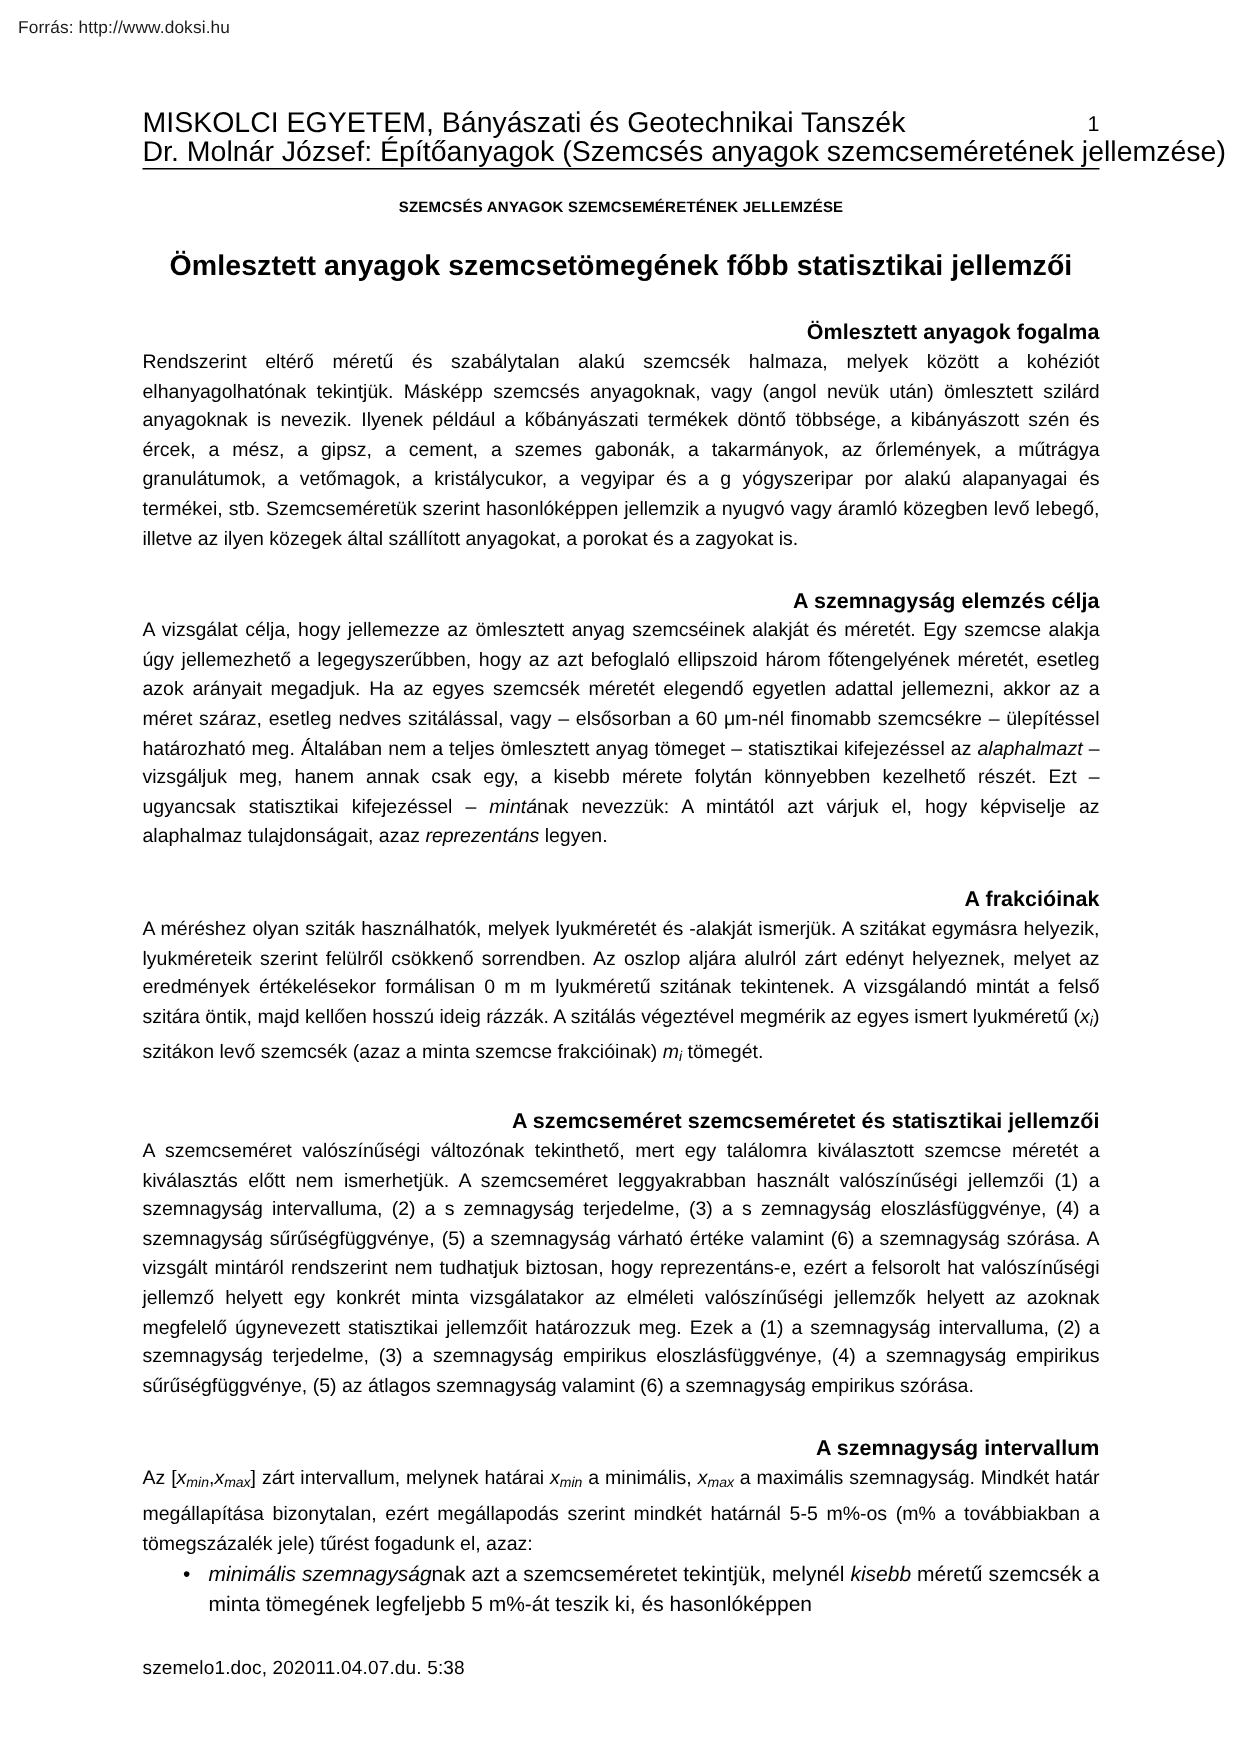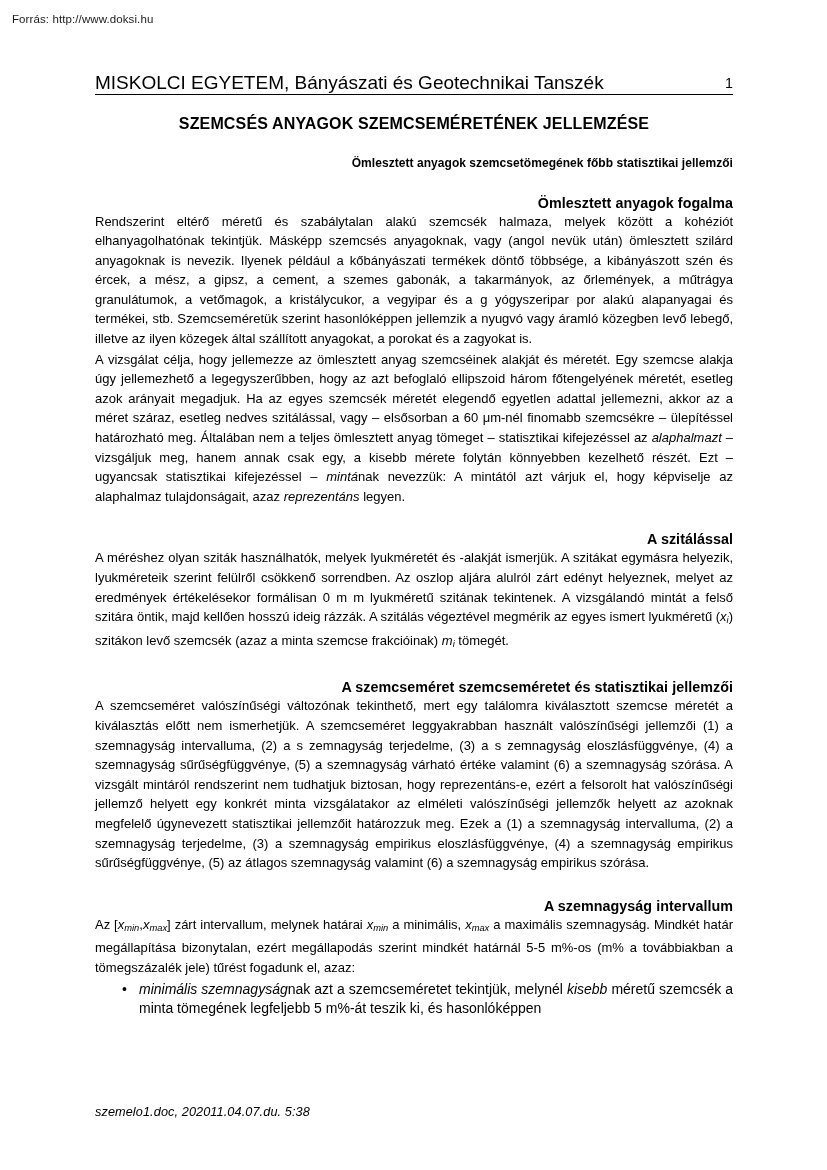--- a/index.html
+++ b/index.html
@@ -47,30 +47,30 @@
     white-space: nowrap;
   }
   .page-num {
     position: absolute;
     right: 0px;
     top: 0px;
     font-size: 14.3px;
     line-height: 18.5px;
   }
   h1.doc-title {
-    font-size: 16px;
+    font-size: 10px;
     font-weight: bold;
     text-align: center;
     margin: 20px 0 0 0;
     letter-spacing: 0.15px;
   }
   h2.doc-subtitle {
-    font-size: 12px;
+    font-size: 19px;
     font-weight: bold;
-    text-align: right;
+    text-align: center;
     margin: 23px 0 0 0;
     letter-spacing: 0.05px;
   }
   h3.sec-head {
     font-size: 14.3px;
     font-weight: bold;
     margin: 25px 0 0 0;
     letter-spacing: 0.05px;
     text-align: right;
   }
@@ -107,48 +107,49 @@
   sub.sb {
     font-size: 0.72em;
     vertical-align: -0.22em;
     font-style: italic;
   }
   .footer {
     position: absolute;
     left: 95px;
     top: 1105px;
     font-size: 12.7px;
-    font-style: italic;
     letter-spacing: 0.1px;
     text-align: center;
   }
 </style>
 </head>
 <body>
 
 <div class="page">
 
   <div class="source-note">Forrás: http://www.doksi.hu</div>
 
   <div class="content">
 
     <div class="doc-header">
       <div class="hdr-line">MISKOLCI EGYETEM, Bányászati és Geotechnikai Tanszék</div>
+      <div class="hdr-line">Dr. Molnár József: Építőanyagok (Szemcsés anyagok szemcseméretének jellemzése)</div>
       <div class="page-num">1</div>
     </div>
 
     <h1 class="doc-title">SZEMCSÉS ANYAGOK SZEMCSEMÉRETÉNEK JELLEMZÉSE</h1>
     <h2 class="doc-subtitle">Ömlesztett anyagok szemcsetömegének főbb statisztikai jellemzői</h2>
 
     <h3 class="sec-head">Ömlesztett anyagok fogalma</h3>
     <p class="para tight">Rendszerint eltérő méretű és szabálytalan alakú szemcsék halmaza, melyek között a kohéziót elhanyagolhatónak tekintjük. Másképp szemcsés anyagoknak, vagy (angol nevük után) ömlesztett szilárd anyagoknak is nevezik. Ilyenek például a kőbányászati termékek döntő többsége, a kibányászott szén és ércek, a mész, a gipsz, a cement, a szemes gabonák, a takarmányok, az őrlemények, a műtrágya granulátumok, a vetőmagok, a kristálycukor, a vegyipar és a g yógyszeripar por alakú alapanyagai és termékei, stb. Szemcseméretük szerint hasonlóképpen jellemzik a nyugvó vagy áramló közegben levő lebegő, illetve az ilyen közegek által szállított anyagokat, a porokat és a zagyokat is.</p>
 
+    <h3 class="sec-head">A szemnagyság elemzés célja</h3>
     <p class="para tight"><span>A vizsgálat célja, hogy jellemezze az ömlesztett anyag szemcséinek alakját és méretét. Egy szemcse alakja úgy jellemezhető a legegyszerűbben, hogy az azt befoglaló ellipszoid három főtengelyének méretét, esetleg azok arányait megadjuk. Ha az egyes szemcsék méretét elegendő egyetlen adattal jellemezni, akkor az a méret száraz, esetleg nedves szitálással, vagy – elsősorban a 60 μm-nél finomabb szemcsékre – ülepítéssel határozható meg. Általában nem a teljes ömlesztett anyag tömeget – statisztikai kifejezéssel az </span><span class="it">alaphalmazt</span><span> – vizsgáljuk meg, hanem annak csak egy, a kisebb mérete folytán könnyebben kezelhető részét. Ezt – ugyancsak statisztikai kifejezéssel – </span><span class="it">mintá</span><span>nak nevezzük: A mintától azt várjuk el, hogy képviselje az alaphalmaz tulajdonságait, azaz </span><span class="it">reprezentáns</span><span> legyen.</span></p>
 
-    <h3 class="sec-head">A szitálással</h3>
+    <h3 class="sec-head">A frakcióinak</h3>
     <p class="para tight"><span>A méréshez olyan sziták használhatók, melyek lyukméretét és -alakját ismerjük. A szitákat egymásra helyezik, lyukméreteik szerint felülről csökkenő sorrendben. Az oszlop aljára alulról zárt edényt helyeznek, melyet az eredmények értékelésekor formálisan 0 m m lyukméretű szitának tekintenek. A vizsgálandó mintát a felső szitára öntik, majd kellően hosszú ideig rázzák. A szitálás végeztével megmérik az egyes ismert lyukméretű (</span><span class="it">x</span><sub class="sb">i</sub><span>) szitákon levő szemcsék (azaz a minta szemcse frakcióinak) </span><span class="it">m</span><sub class="sb">i</sub><span> tömegét.</span></p>
 
     <h3 class="sec-head">A szemcseméret szemcseméretet és statisztikai jellemzői</h3>
     <p class="para tight">A szemcseméret valószínűségi változónak tekinthető, mert egy találomra kiválasztott szemcse méretét a kiválasztás előtt nem ismerhetjük. A szemcseméret leggyakrabban használt valószínűségi jellemzői (1) a szemnagyság intervalluma, (2) a s zemnagyság terjedelme, (3) a s zemnagyság eloszlásfüggvénye, (4) a szemnagyság sűrűségfüggvénye, (5) a szemnagyság várható értéke valamint (6) a szemnagyság szórása. A vizsgált mintáról rendszerint nem tudhatjuk biztosan, hogy reprezentáns-e, ezért a felsorolt hat valószínűségi jellemző helyett egy konkrét minta vizsgálatakor az elméleti valószínűségi jellemzők helyett az azoknak megfelelő úgynevezett statisztikai jellemzőit határozzuk meg. Ezek a (1) a szemnagyság intervalluma, (2) a szemnagyság terjedelme, (3) a szemnagyság empirikus eloszlásfüggvénye, (4) a szemnagyság empirikus sűrűségfüggvénye, (5) az átlagos szemnagyság valamint (6) a szemnagyság empirikus szórása.</p>
 
     <h3 class="sec-head">A szemnagyság intervallum</h3>
     <p class="para tight"><span>Az [</span><span class="it">x</span><sub class="sb">min</sub><span>,</span><span class="it">x</span><sub class="sb">max</sub><span>] zárt intervallum, melynek határai </span><span class="it">x</span><sub class="sb">min</sub><span> a minimális, </span><span class="it">x</span><sub class="sb">max</sub><span> a maximális szemnagyság. Mindkét határ megállapítása bizonytalan, ezért megállapodás szerint mindkét határnál 5-5 m%-os  (m% a továbbiakban a tömegszázalék jele) tűrést fogadunk el, azaz:</span></p>
 
     <ul class="bullets">
       <li><span class="it">minimális szemnagyság</span><span>nak azt a szemcseméretet tekintjük, melynél </span><span class="it">kisebb</span><span> méretű szemcsék a minta tömegének legfeljebb 5 m%-át teszik ki, és hasonlóképpen</span></li>

